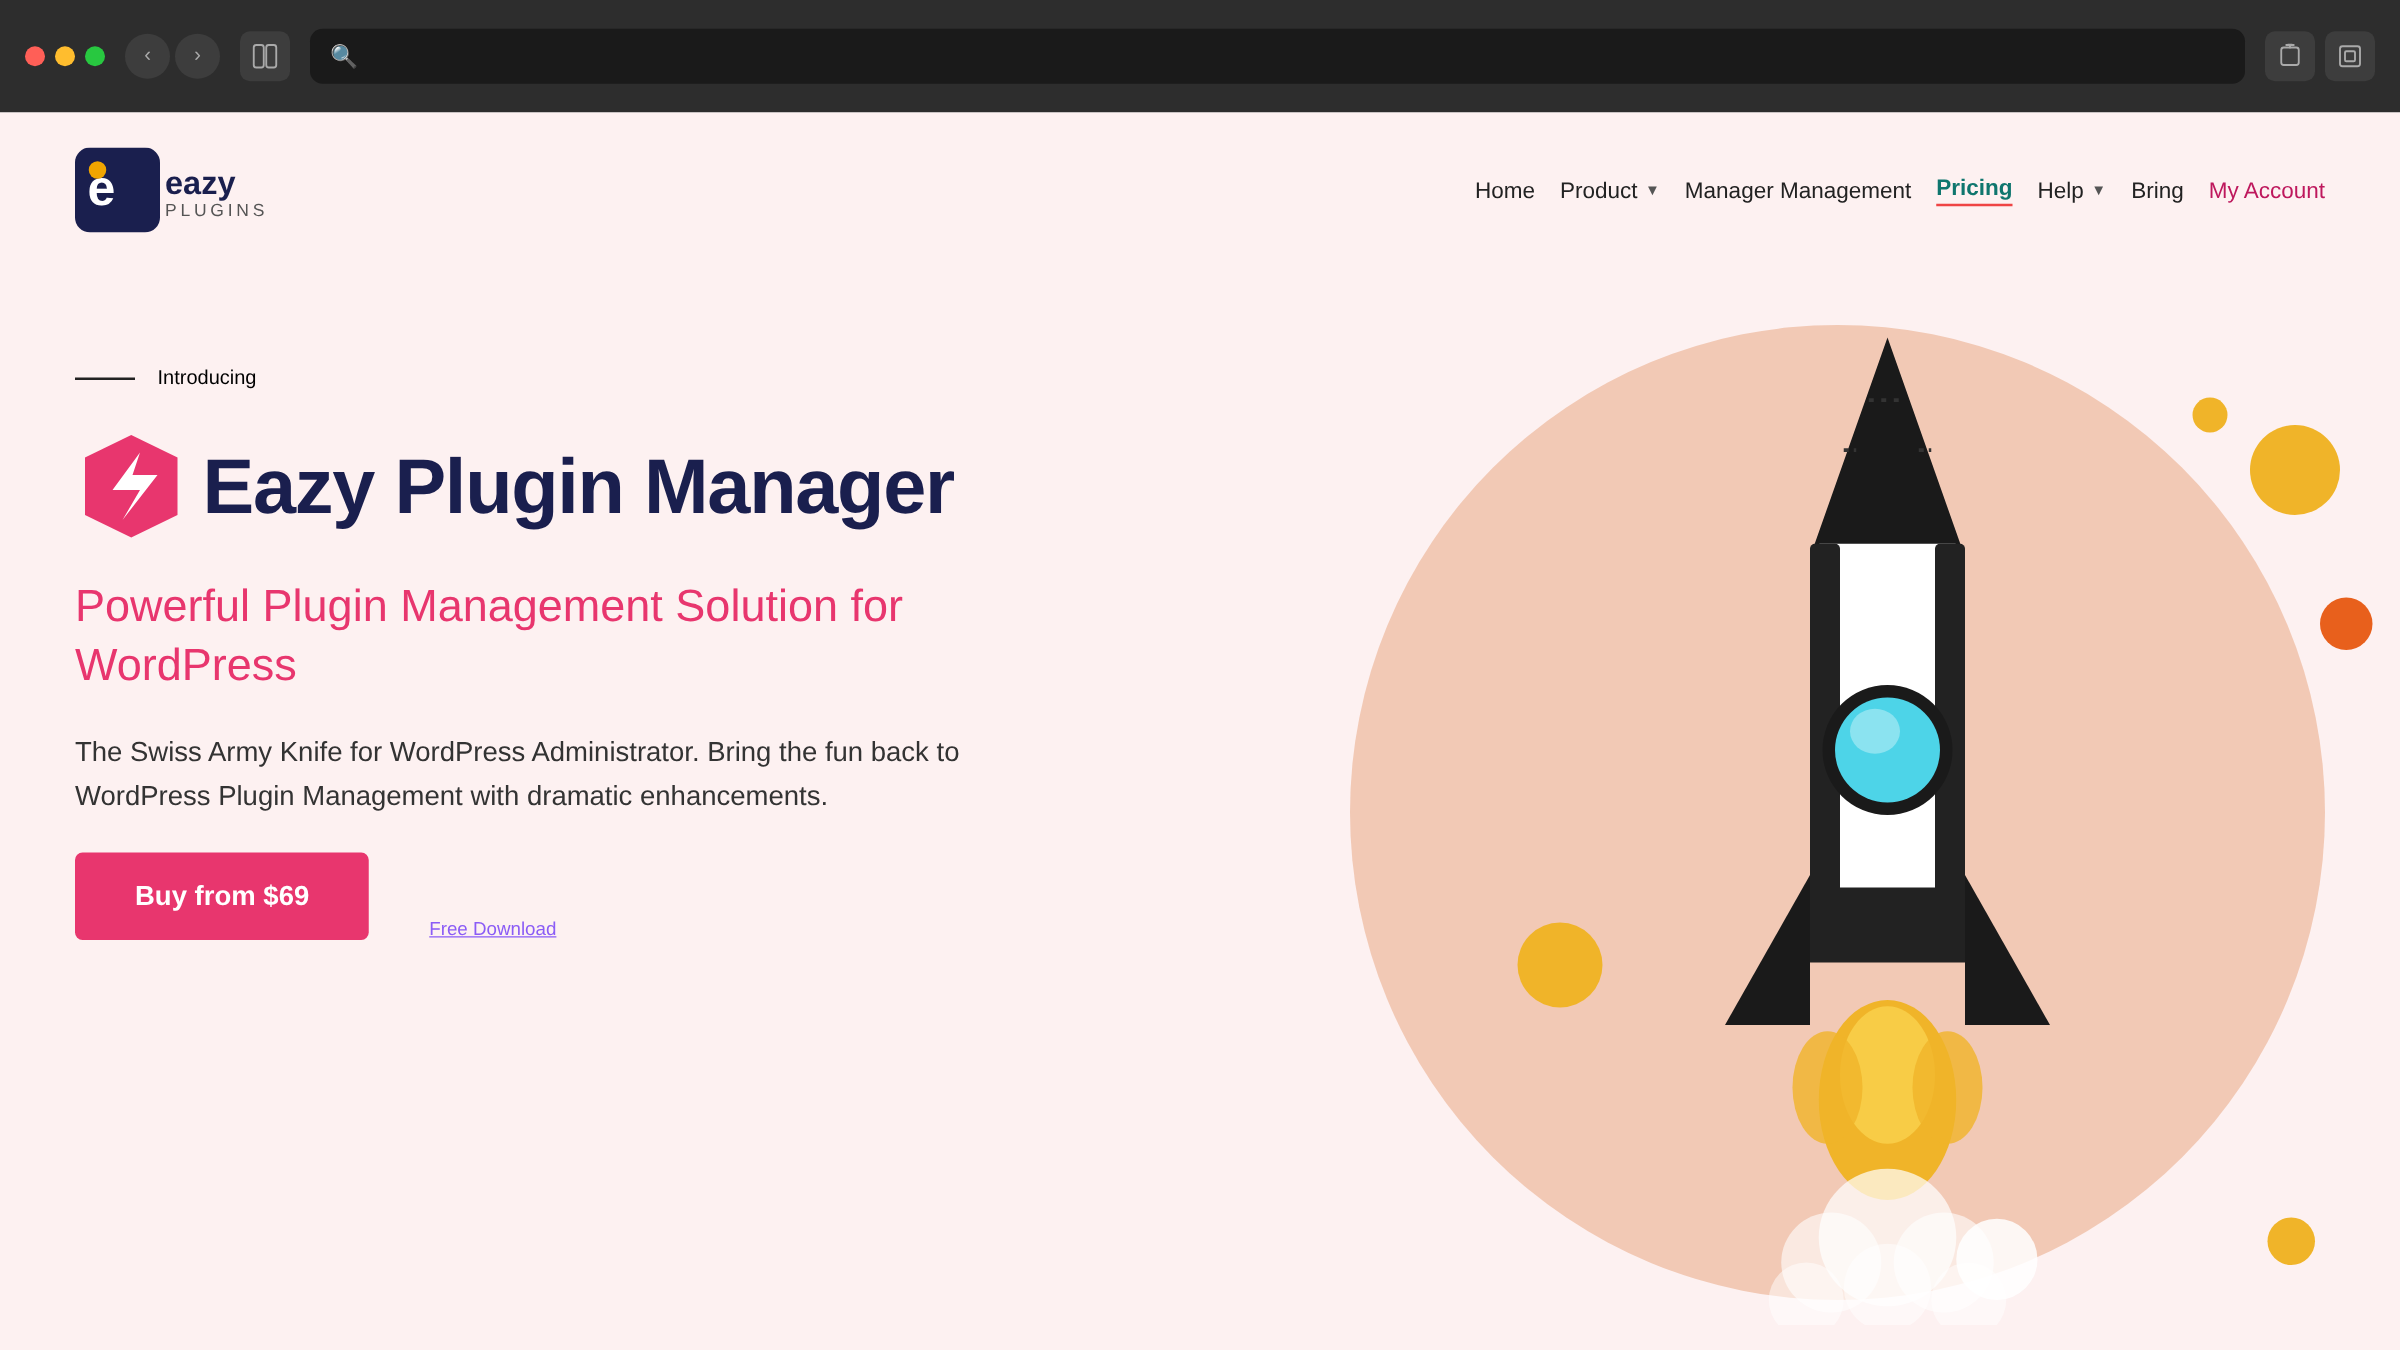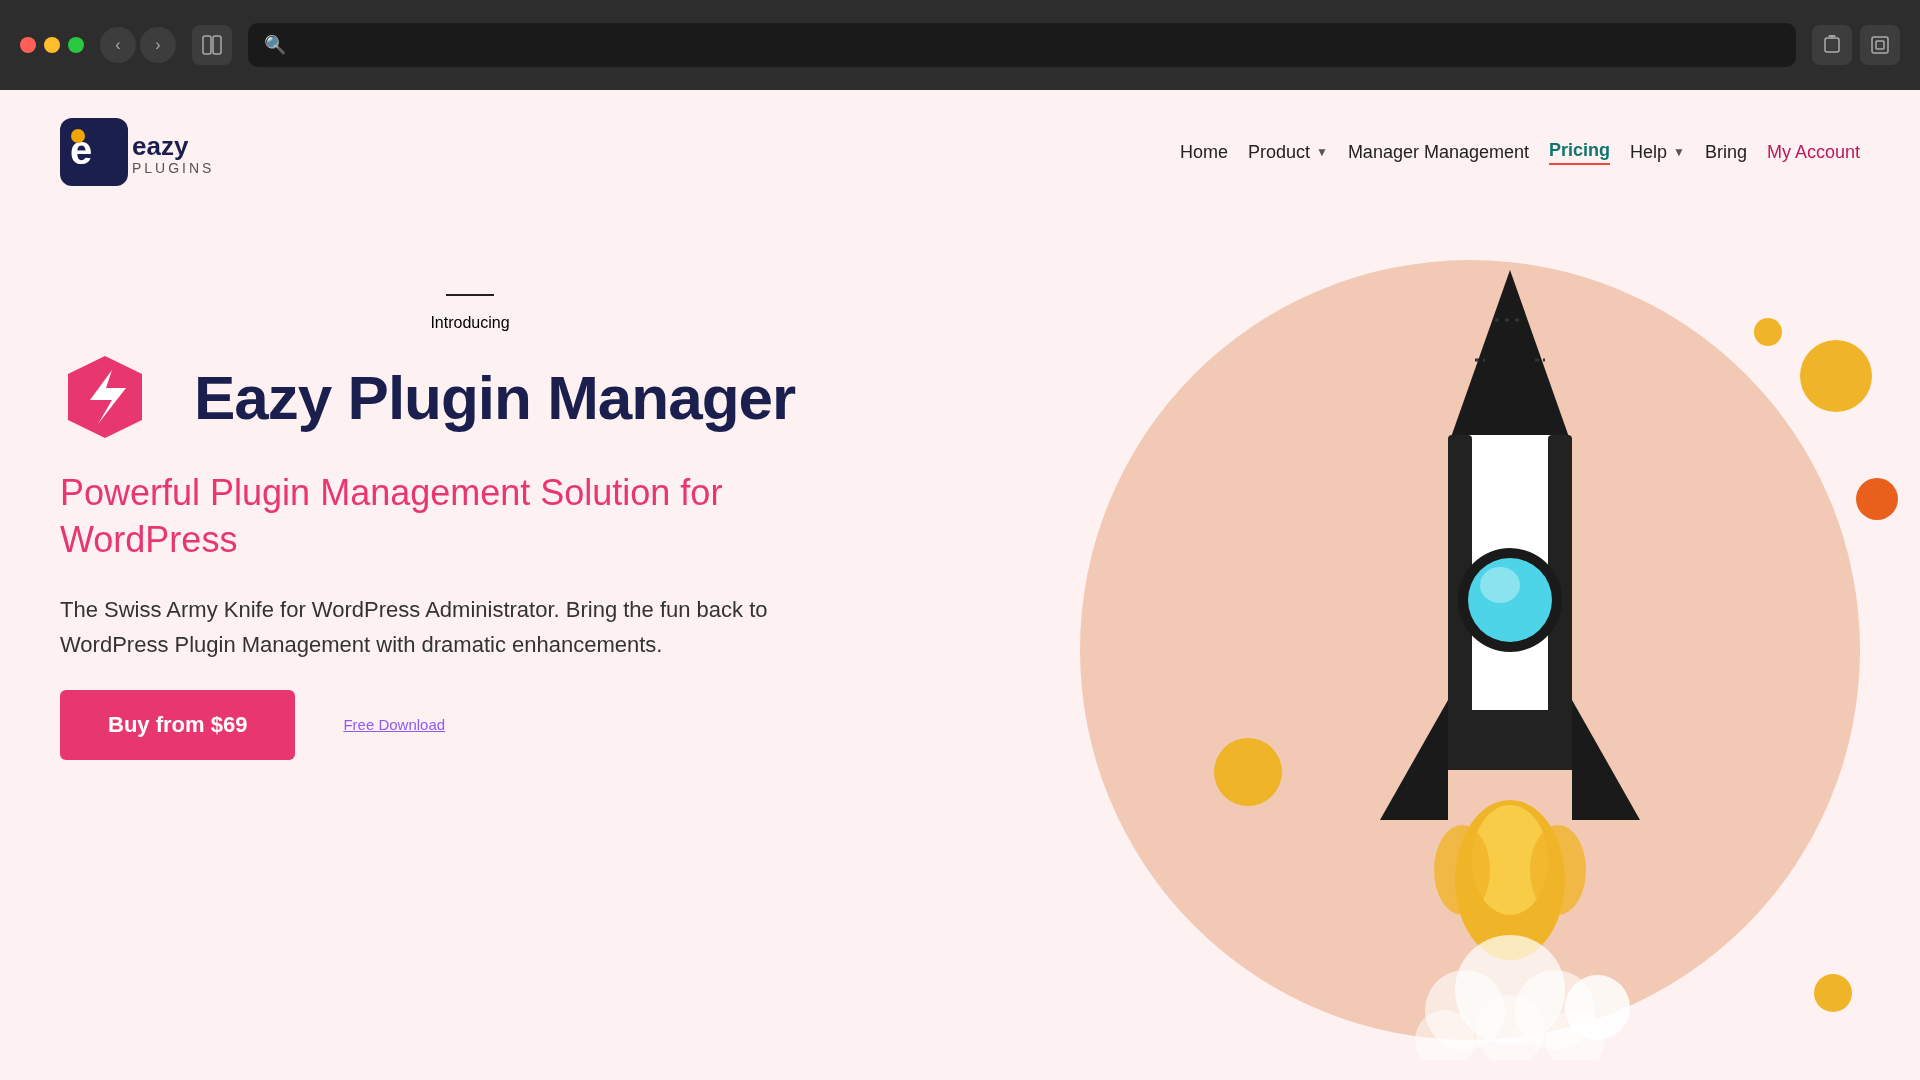--- a/index.html
+++ b/index.html
@@ -157,32 +157,31 @@
       justify-content: space-between;
     }
     .hero-left {
       max-width: 820px;
       padding-top: 20px;
     }
     .introducing-line {
       display: flex;
       align-items: center;
       gap: 18px;
-      margin-bottom: 20px;
-      flex-direction: column;
+      margin-bottom: 32px;
     }
     .introducing-dash {
       width: 48px;
       height: 2px;
       background: #222;
     }
     .product-title-row {
       display: flex;
       align-items: center;
-      gap: 44px;
+      gap: 12px;
       margin-bottom: 28px;
     }
     .product-icon {
       width: 90px;
       height: 90px;
     }
     .product-name {
       font-size: 62px;
       font-weight: 700;
       color: #1a1f4e;
@@ -197,21 +196,21 @@
     }
     .description {
       font-size: 22px;
       color: #333;
       line-height: 1.6;
       margin-bottom: 28px;
       max-width: 740px;
     }
     .cta-row {
       display: flex;
-      align-items: center;
+      align-items: flex-end;
       gap: 48px;
     }
     .buy-btn {
       background: #e8366e;
       color: white;
       font-size: 22px;
       font-weight: 700;
       padding: 22px 48px;
       border: none;
       border-radius: 6px;

